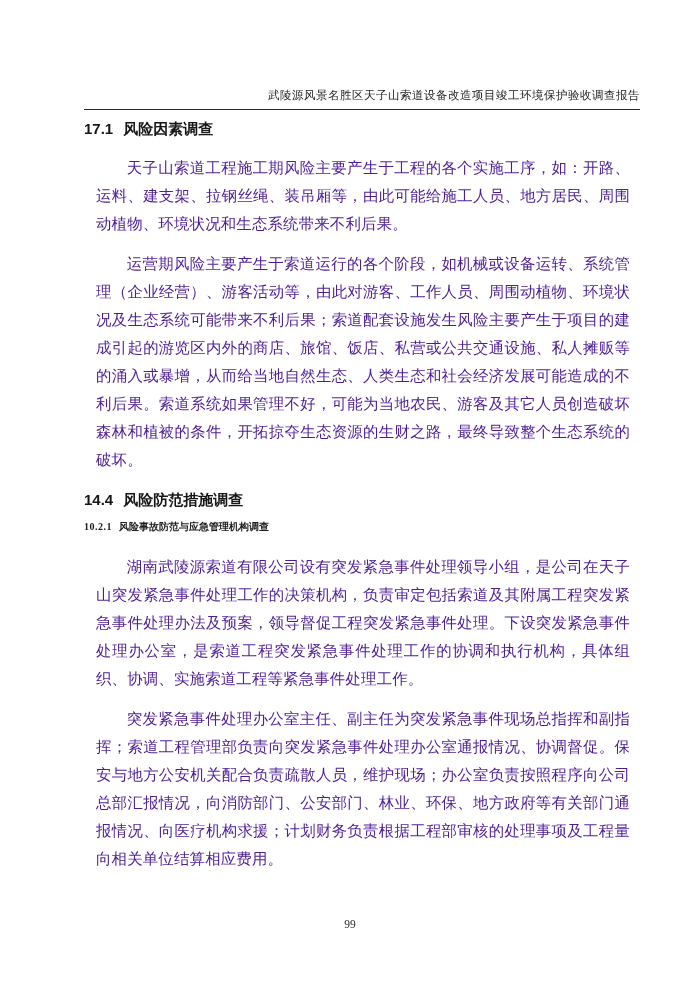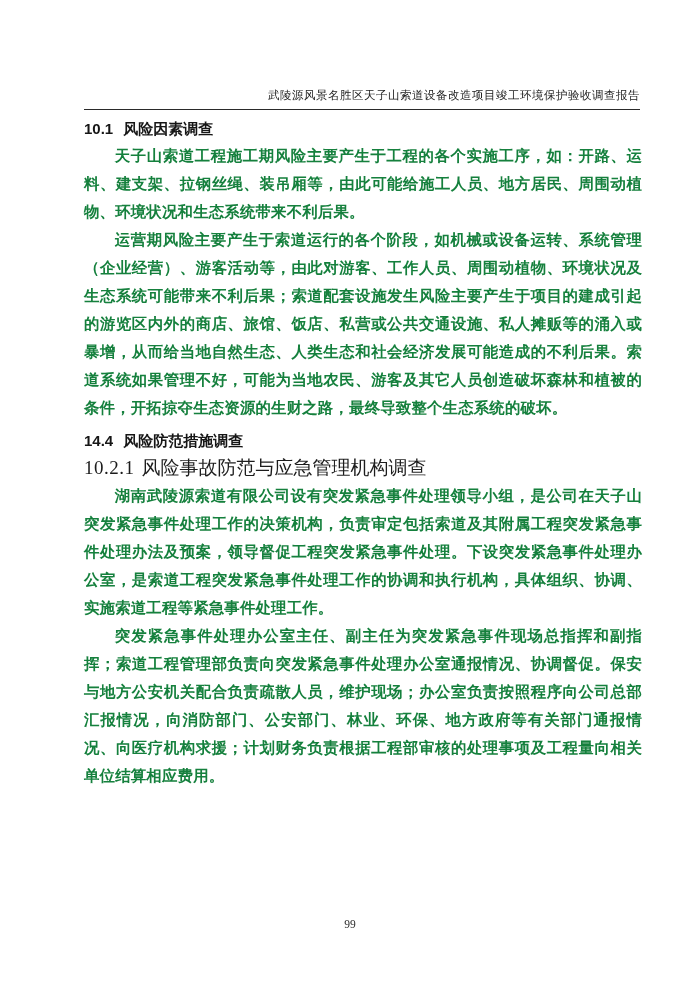--- a/index.html
+++ b/index.html
@@ -37,56 +37,55 @@
     margin: 5px 0 0 0;
     font-family: "Liberation Sans", "DejaVu Sans", sans-serif;
     font-weight: bold;
     font-size: 15px;
     line-height: 27px;
     color: #161616;
   }
   .section-heading .num { margin-right: 10px; }
   .subsection-heading {
     margin: 0;
-    font-weight: normal;
-    font-size: 19px;
+    font-weight: bold;
+    font-size: 10px;
     line-height: 28px;
     color: #1c1c1c;
   }
   .subsection-heading .num { margin-right: 7px; letter-spacing: 0.5px; }
   p.body-para {
-    margin: 0;
+    margin: 12px;
     font-size: 15.4px;
     line-height: 28px;
     text-align: justify;
     text-indent: 2em;
     letter-spacing: 0.2px;
-    color: #15803d;
-    font-weight: bold;
+    color: #4c1d95;
   }
   .page-footer {
     position: absolute;
     left: 0; right: 0;
     top: 918px;
     text-align: center;
     font-size: 11.5px;
     color: #2a2a2a;
   }
 </style>
 </head>
 <body>
 
 <div class="page-header">
   <span>武陵源风景名胜区天子山索道设备改造项目竣工环境保护验收调查报告</span>
 </div>
 
 <div class="content">
 
 
-  <h2 class="section-heading"><span class="num">10.1</span><span>风险因素调查</span></h2>
+  <h2 class="section-heading"><span class="num">17.1</span><span>风险因素调查</span></h2>
 
   <p class="body-para">天子山索道工程施工期风险主要产生于工程的各个实施工序，如：开路、运料、建支架、拉钢丝绳、装吊厢等，由此可能给施工人员、地方居民、周围动植物、环境状况和生态系统带来不利后果。</p>
   <p class="body-para">运营期风险主要产生于索道运行的各个阶段，如机械或设备运转、系统管理（企业经营）、游客活动等，由此对游客、工作人员、周围动植物、环境状况及生态系统可能带来不利后果；索道配套设施发生风险主要产生于项目的建成引起的游览区内外的商店、旅馆、饭店、私营或公共交通设施、私人摊贩等的涌入或暴增，从而给当地自然生态、人类生态和社会经济发展可能造成的不利后果。索道系统如果管理不好，可能为当地农民、游客及其它人员创造破坏森林和植被的条件，开拓掠夺生态资源的生财之路，最终导致整个生态系统的破坏。</p>
 
   <h2 class="section-heading"><span class="num">14.4</span><span>风险防范措施调查</span></h2>
 
   <h3 class="subsection-heading"><span class="num">10.2.1</span><span>风险事故防范与应急管理机构调查</span></h3>
 
   <p class="body-para">湖南武陵源索道有限公司设有突发紧急事件处理领导小组，是公司在天子山突发紧急事件处理工作的决策机构，负责审定包括索道及其附属工程突发紧急事件处理办法及预案，领导督促工程突发紧急事件处理。下设突发紧急事件处理办公室，是索道工程突发紧急事件处理工作的协调和执行机构，具体组织、协调、实施索道工程等紧急事件处理工作。</p>
   <p class="body-para">突发紧急事件处理办公室主任、副主任为突发紧急事件现场总指挥和副指挥；索道工程管理部负责向突发紧急事件处理办公室通报情况、协调督促。保安与地方公安机关配合负责疏散人员，维护现场；办公室负责按照程序向公司总部汇报情况，向消防部门、公安部门、林业、环保、地方政府等有关部门通报情况、向医疗机构求援；计划财务负责根据工程部审核的处理事项及工程量向相关单位结算相应费用。</p>

